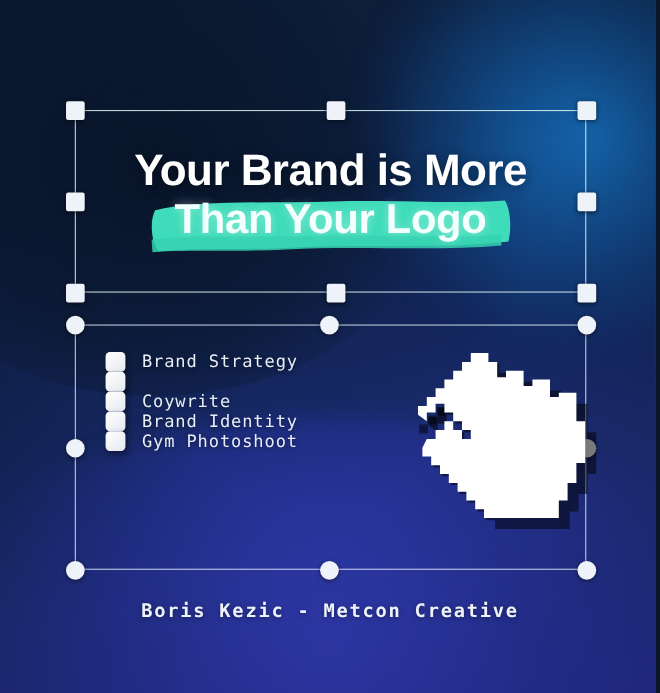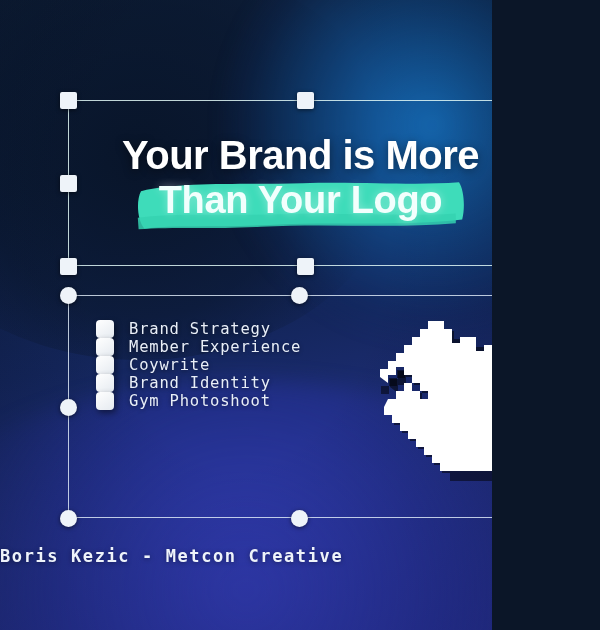--- a/index.html
+++ b/index.html
@@ -6,21 +6,21 @@
     margin: 0;
     padding: 0;
     background: #0b1628;
   }
   body {
     font-family: "Liberation Sans", sans-serif;
   }
 
   #canvas {
     position: relative;
-    width: 492px;
+    width: 596px;
     height: 630px;
     overflow: hidden;
     background: #701a75;
   }
 
   
   .bg-base {
     position: absolute;
     inset: 0;
     background: linear-gradient(168deg,
@@ -190,20 +190,21 @@
     height: 175px;
     pointer-events: none;
   }
 
   
   .footer {
     position: absolute;
     left: 0;
     top: 546px;
     width: 600px;
+    text-align: center;
     font-family: "DejaVu Sans Mono", "Liberation Mono", monospace;
     font-weight: bold;
     font-size: 17px;
     letter-spacing: 1.6px;
     color: #eef3fa;
     text-shadow: 0 1px 5px rgba(0,0,0,0.40);
   }
 </style>
 </head>
 <body>
@@ -245,21 +246,20 @@
 
   <div class="sel-frame" style="left:68px; top:295px; width:465px; height:223px;"></div>
 
   <div class="list-wrap">
     <div class="list-item">
       <div class="checkbox"></div>
       <div class="list-label">Brand Strategy</div>
     </div>
     <div class="list-item">
       <div class="checkbox"></div>
-      <div class="list-label">Member Experience</div>
     </div>
     <div class="list-item">
       <div class="checkbox"></div>
       <div class="list-label">Coywrite</div>
     </div>
     <div class="list-item">
       <div class="checkbox"></div>
       <div class="list-label">Brand Identity</div>
     </div>
     <div class="list-item">

